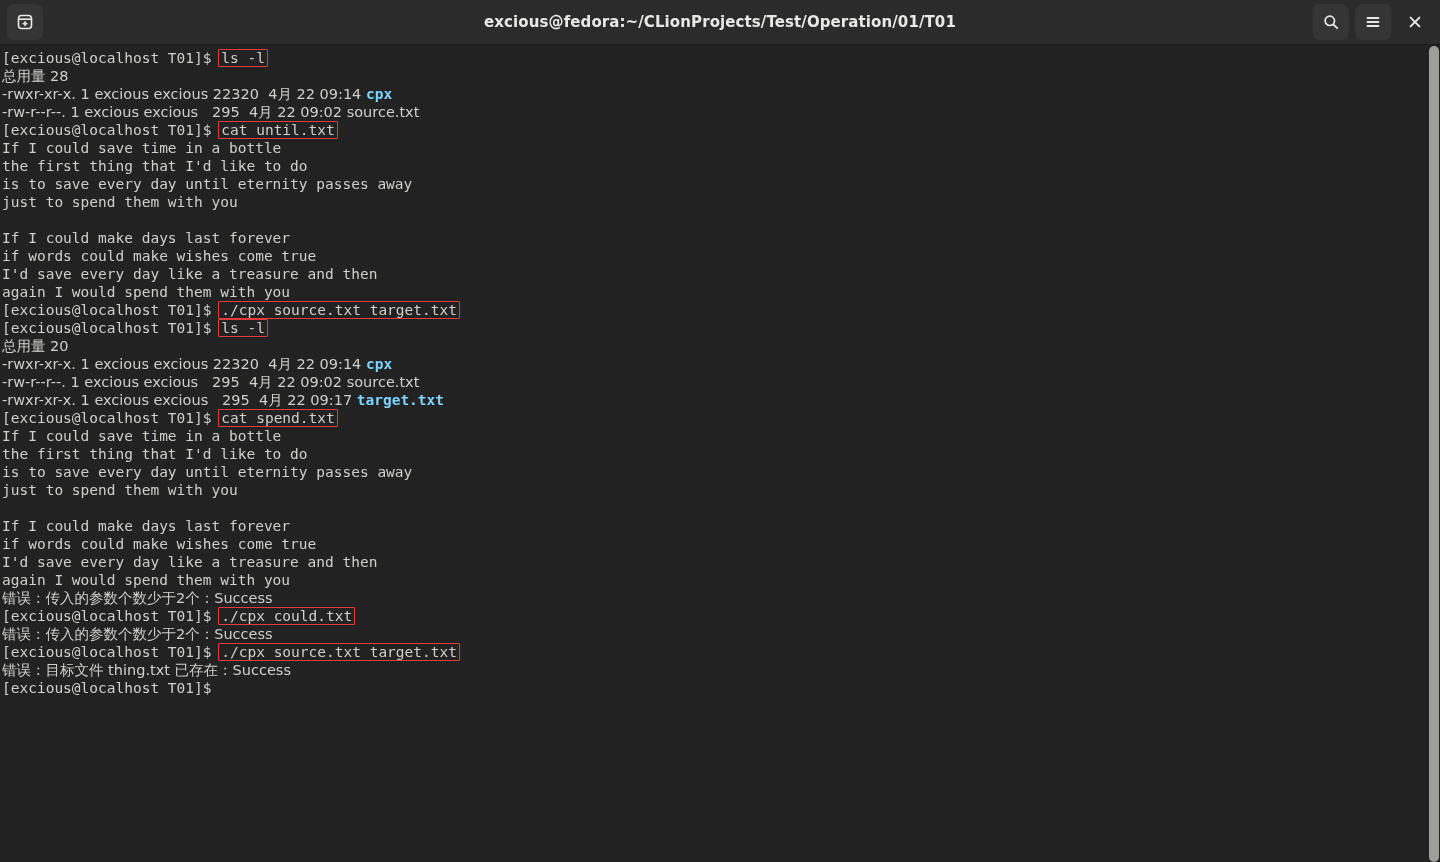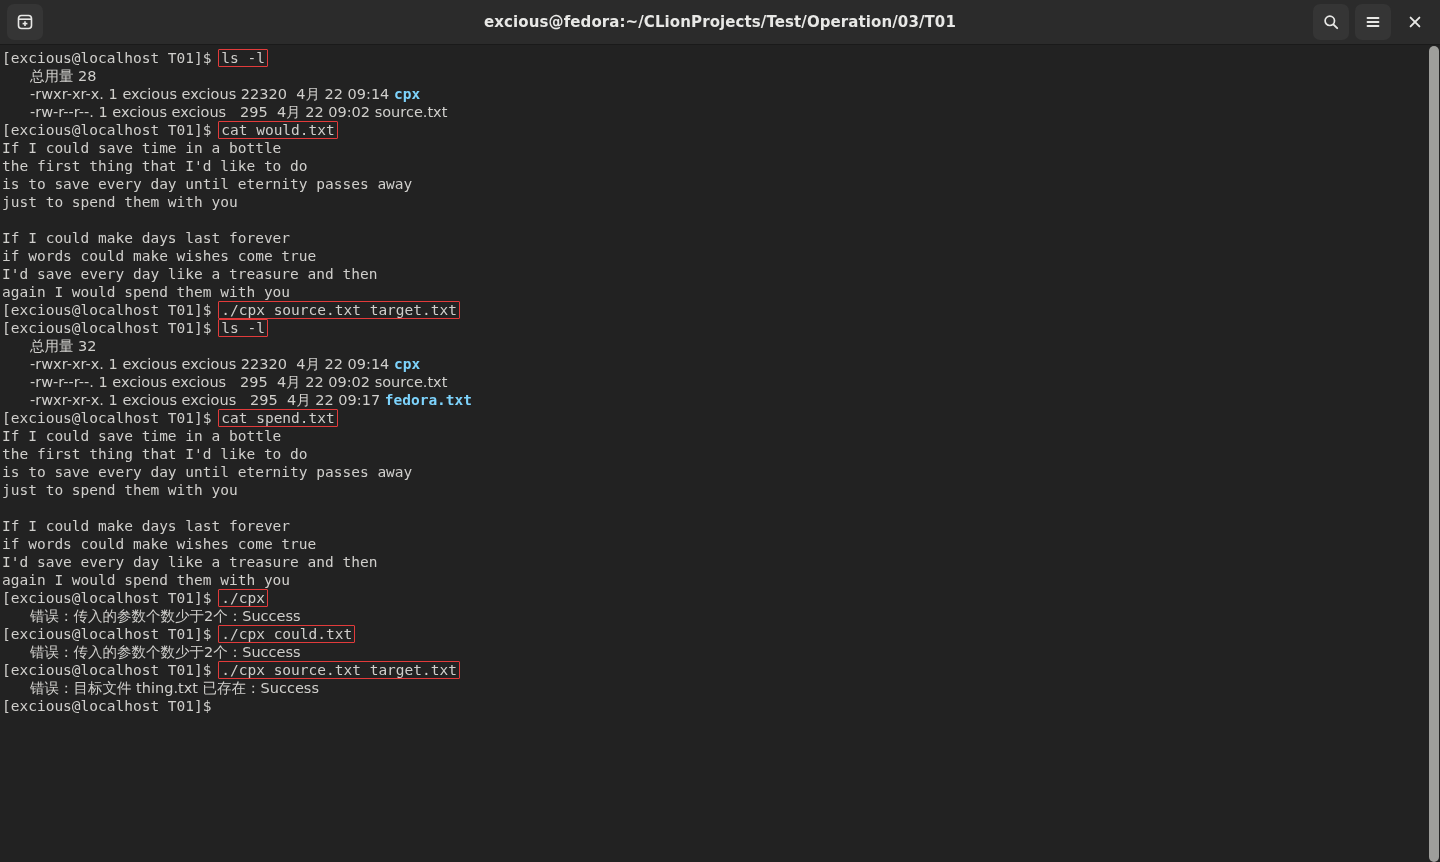--- a/index.html
+++ b/index.html
@@ -108,21 +108,20 @@
     border: 1px solid #e23b3b;
     padding: 1px 2px;
     margin: 0 -2px;
     border-radius: 1px;
     display: inline-block;
     line-height: 14px;
     vertical-align: baseline;
   }
   .seg.cjk {
     font-family: "DejaVu Sans", sans-serif;
-    margin-left: 28px;
   }
 
   
   .scrollbar {
     flex: 0 0 13px;
     width: 13px;
     background: #222222;
     position: relative;
   }
   .scrollbar-thumb {
@@ -146,21 +145,21 @@
       <button class="tb-btn" aria-label="new terminal">
         <svg width="18" height="18" viewBox="0 0 18 18" aria-hidden="true">
           <rect x="2.5" y="2.5" width="13" height="13" rx="3" ry="3" fill="none" stroke="#e8e8e6" stroke-width="1.6"></rect>
           <line x1="2.5" y1="6.2" x2="15.5" y2="6.2" stroke="#e8e8e6" stroke-width="1.6"></line>
           <line x1="9" y1="8.2" x2="9" y2="13" stroke="#e8e8e6" stroke-width="1.6"></line>
           <line x1="6.6" y1="10.6" x2="11.4" y2="10.6" stroke="#e8e8e6" stroke-width="1.6"></line>
         </svg>
       </button>
     </div>
 
-    <div class="titlebar-title">excious@fedora:~/CLionProjects/Test/Operation/03/T01</div>
+    <div class="titlebar-title">excious@fedora:~/CLionProjects/Test/Operation/01/T01</div>
 
     <div class="tb-right">
       <button class="tb-btn" aria-label="search">
         <svg width="18" height="18" viewBox="0 0 18 18" aria-hidden="true">
           <circle cx="7.8" cy="7.8" r="4.7" fill="none" stroke="#e8e8e6" stroke-width="1.7"></circle>
           <line x1="11.3" y1="11.3" x2="15.2" y2="15.2" stroke="#e8e8e6" stroke-width="1.9" stroke-linecap="round"></line>
         </svg>
       </button>
       <button class="tb-btn" aria-label="menu">
         <svg width="18" height="18" viewBox="0 0 18 18" aria-hidden="true">
@@ -177,47 +176,46 @@
       </button>
     </div>
   </div>
 
   <div class="terminal-wrap">
     <div class="terminal" id="terminal-output">
         <div class="line"><span class="seg">[excious@localhost T01]$ </span><span class="seg cmd">ls -l</span></div>
         <div class="line"><span class="seg cjk">总用量 28</span></div>
         <div class="line"><span class="seg cjk">-rwxr-xr-x. 1 excious excious 22320  4月 22 09:14 </span><span class="seg green">cpx</span></div>
         <div class="line"><span class="seg cjk">-rw-r--r--. 1 excious excious   295  4月 22 09:02 source.txt</span></div>
-        <div class="line"><span class="seg">[excious@localhost T01]$ </span><span class="seg cmd">cat would.txt</span></div>
+        <div class="line"><span class="seg">[excious@localhost T01]$ </span><span class="seg cmd">cat until.txt</span></div>
         <div class="line"><span class="seg">If I could save time in a bottle</span></div>
         <div class="line"><span class="seg">the first thing that I'd like to do</span></div>
         <div class="line"><span class="seg">is to save every day until eternity passes away</span></div>
         <div class="line"><span class="seg">just to spend them with you</span></div>
         <div class="line blank"> </div>
         <div class="line"><span class="seg">If I could make days last forever</span></div>
         <div class="line"><span class="seg">if words could make wishes come true</span></div>
         <div class="line"><span class="seg">I'd save every day like a treasure and then</span></div>
         <div class="line"><span class="seg">again I would spend them with you</span></div>
         <div class="line"><span class="seg">[excious@localhost T01]$ </span><span class="seg cmd">./cpx source.txt target.txt</span></div>
         <div class="line"><span class="seg">[excious@localhost T01]$ </span><span class="seg cmd">ls -l</span></div>
-        <div class="line"><span class="seg cjk">总用量 32</span></div>
+        <div class="line"><span class="seg cjk">总用量 20</span></div>
         <div class="line"><span class="seg cjk">-rwxr-xr-x. 1 excious excious 22320  4月 22 09:14 </span><span class="seg green">cpx</span></div>
         <div class="line"><span class="seg cjk">-rw-r--r--. 1 excious excious   295  4月 22 09:02 source.txt</span></div>
-        <div class="line"><span class="seg cjk">-rwxr-xr-x. 1 excious excious   295  4月 22 09:17 </span><span class="seg green">fedora.txt</span></div>
+        <div class="line"><span class="seg cjk">-rwxr-xr-x. 1 excious excious   295  4月 22 09:17 </span><span class="seg green">target.txt</span></div>
         <div class="line"><span class="seg">[excious@localhost T01]$ </span><span class="seg cmd">cat spend.txt</span></div>
         <div class="line"><span class="seg">If I could save time in a bottle</span></div>
         <div class="line"><span class="seg">the first thing that I'd like to do</span></div>
         <div class="line"><span class="seg">is to save every day until eternity passes away</span></div>
         <div class="line"><span class="seg">just to spend them with you</span></div>
         <div class="line blank"> </div>
         <div class="line"><span class="seg">If I could make days last forever</span></div>
         <div class="line"><span class="seg">if words could make wishes come true</span></div>
         <div class="line"><span class="seg">I'd save every day like a treasure and then</span></div>
         <div class="line"><span class="seg">again I would spend them with you</span></div>
-        <div class="line"><span class="seg">[excious@localhost T01]$ </span><span class="seg cmd">./cpx</span></div>
         <div class="line"><span class="seg cjk">错误：传入的参数个数少于2个：Success</span></div>
         <div class="line"><span class="seg">[excious@localhost T01]$ </span><span class="seg cmd">./cpx could.txt</span></div>
         <div class="line"><span class="seg cjk">错误：传入的参数个数少于2个：Success</span></div>
         <div class="line"><span class="seg">[excious@localhost T01]$ </span><span class="seg cmd">./cpx source.txt target.txt</span></div>
         <div class="line"><span class="seg cjk">错误：目标文件 thing.txt 已存在：Success</span></div>
         <div class="line"><span class="seg">[excious@localhost T01]$ </span></div>
       </div>
     <div class="scrollbar">
       <div class="scrollbar-thumb"></div>
     </div>

